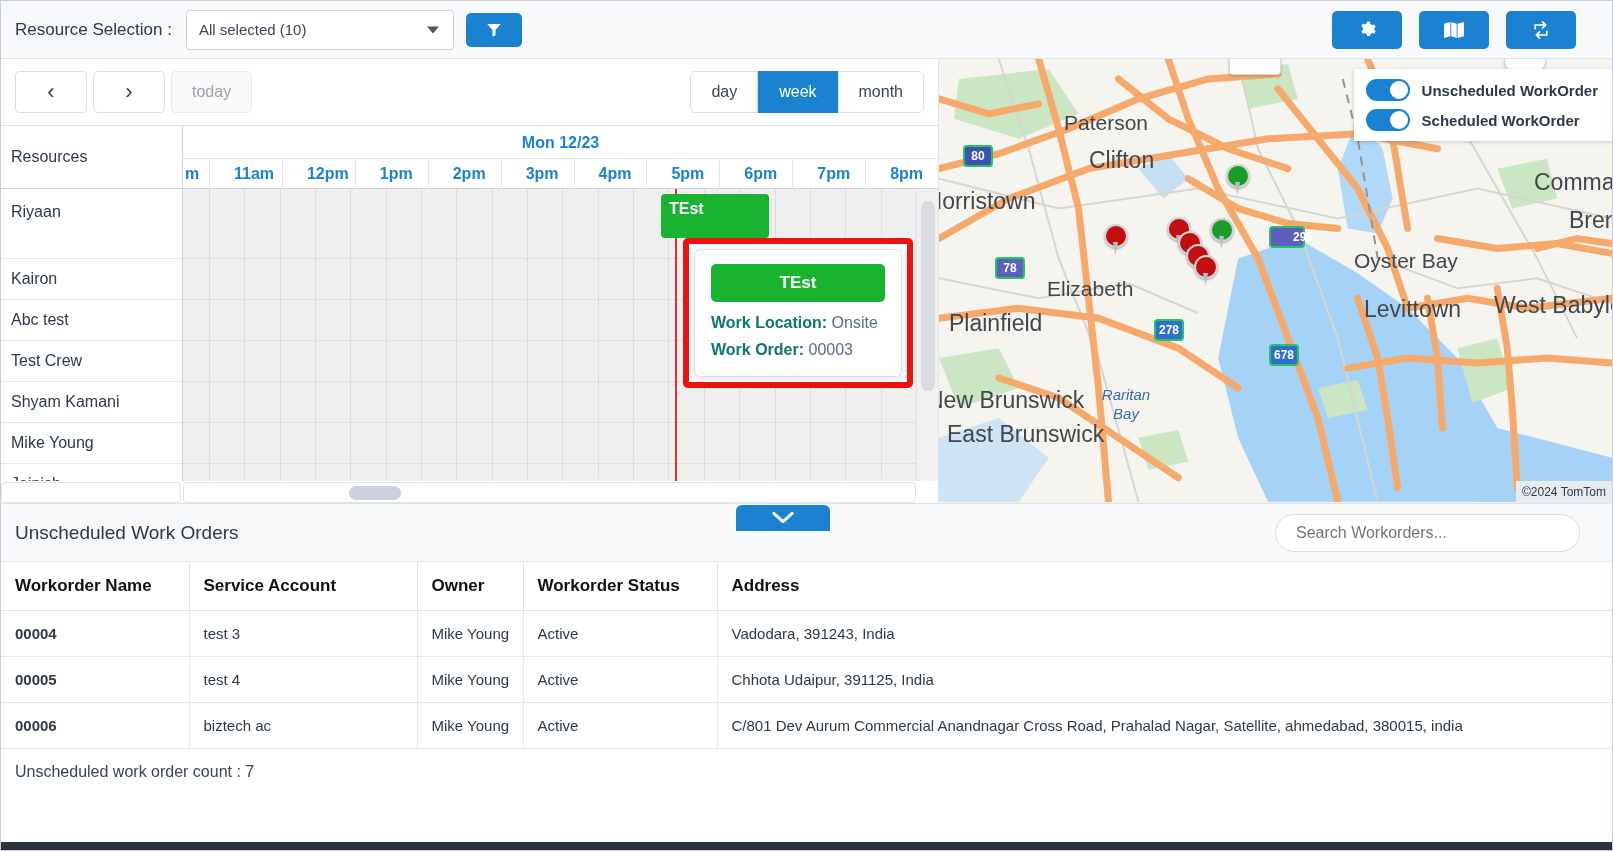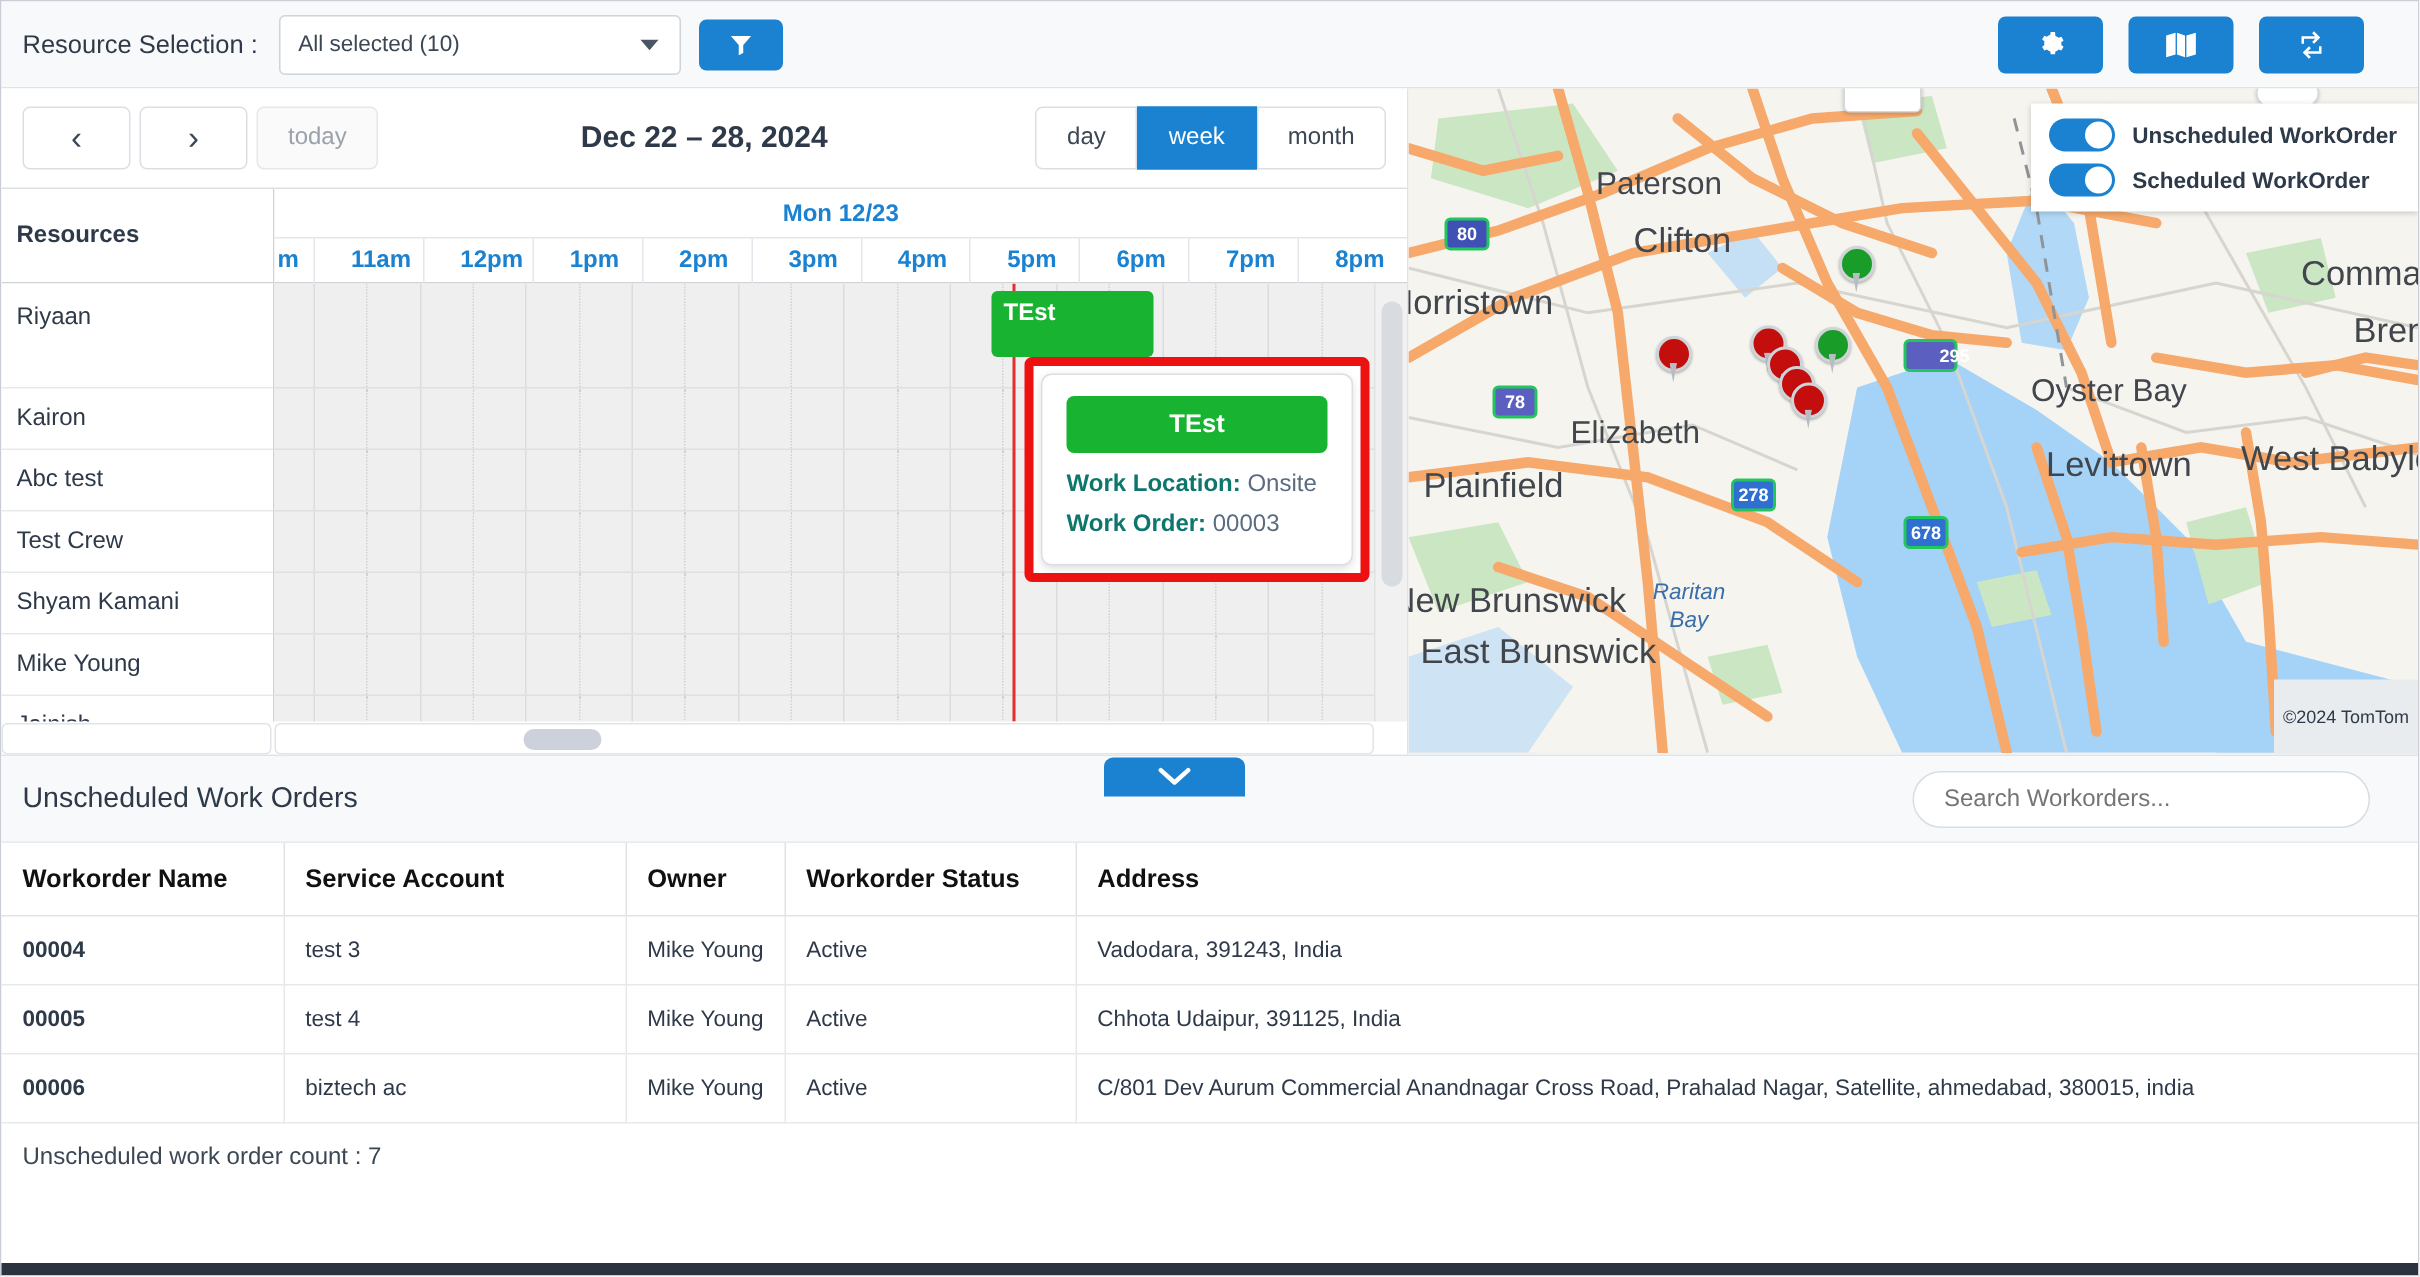--- a/index.html
+++ b/index.html
@@ -74,21 +74,21 @@
   }
   .view-btn:first-child { border-radius:5px 0 0 5px; }
   .view-btn:last-child { border-radius:0 5px 5px 0; }
   .view-btn.active { background:#1b82d1; border-color:#1b82d1; color:#fff; }
 
   .cal-grid { position:relative; height:378px; }
   .res-col-head {
     position:absolute; left:0; top:0; width:182px; height:64px;
     border-top:1px solid #dcdfe3; border-right:1px solid #cfd3d8; border-bottom:1px solid #cfd3d8;
     display:flex; align-items:center; padding-left:10px;
-    font-size:16px; font-weight:bold; color:#2e3a49; background:#fff;
+    font-size:16px; font-weight:normal; color:#2e3a49; background:#fff;
   }
   .day-head {
     position:absolute; left:182px; top:0; right:0; height:64px;
     border-top:1px solid #dcdfe3; border-bottom:1px solid #cfd3d8; background:#fff;
   }
   .day-label {
     height:33px; text-align:center; font-size:16px; font-weight:bold; color:#1b82d1;
     line-height:33px; border-bottom:1px solid #e3e6ea;
   }
   .hour-row { display:flex; height:30px; }
@@ -181,21 +181,21 @@
   .toggle-panel {
     position:absolute; right:0; top:10px; background:#fff; padding:10px 14px 10px 12px;
     box-shadow:0 1px 4px rgba(0,0,0,.2); display:flex; flex-direction:column; gap:8px;
   }
   .toggle-row { display:flex; align-items:center; gap:12px; }
   .switch { width:44px; height:22px; background:#1b82d1; border-radius:11px; position:relative; flex:0 0 auto; }
   .switch .knob { position:absolute; right:2px; top:2px; width:18px; height:18px; background:#fff; border-radius:50%; }
   .toggle-label { font-size:15px; font-weight:bold; color:#2e3a49; white-space:nowrap; }
   .map-attr {
     position:absolute; right:0; bottom:0; background:#e8ecef; font-size:12px; color:#2e3a49;
-    padding:18px 6px;
+    padding:4px 6px;
   }
   .map-ctrl {
     position:absolute; background:#fff; border:1px solid #d5d8dc; border-radius:4px;
     box-shadow:0 1px 3px rgba(0,0,0,.2);
   }
 
   
   .collapse-btn {
     position:absolute; left:735px; top:504px; width:94px; height:26px;
     background:#1b82d1; border-radius:6px 6px 0 0; display:flex; align-items:center;
@@ -272,21 +272,20 @@
   <div class="mid">
 
     <div class="cal">
 
       <div class="cal-toolbar">
         <div class="nav-group">
           <div class="nav-btn">‹</div>
           <div class="nav-btn">›</div>
         </div>
         <div class="today-btn">today</div>
-        <div class="cal-title">Dec 22 – 28, 2024</div>
         <div class="view-group">
           <div class="view-btn">day</div>
           <div class="view-btn active">week</div>
           <div class="view-btn">month</div>
         </div>
       </div>
 
       <div class="cal-grid">
 
         <div class="res-col-head">Resources</div>

